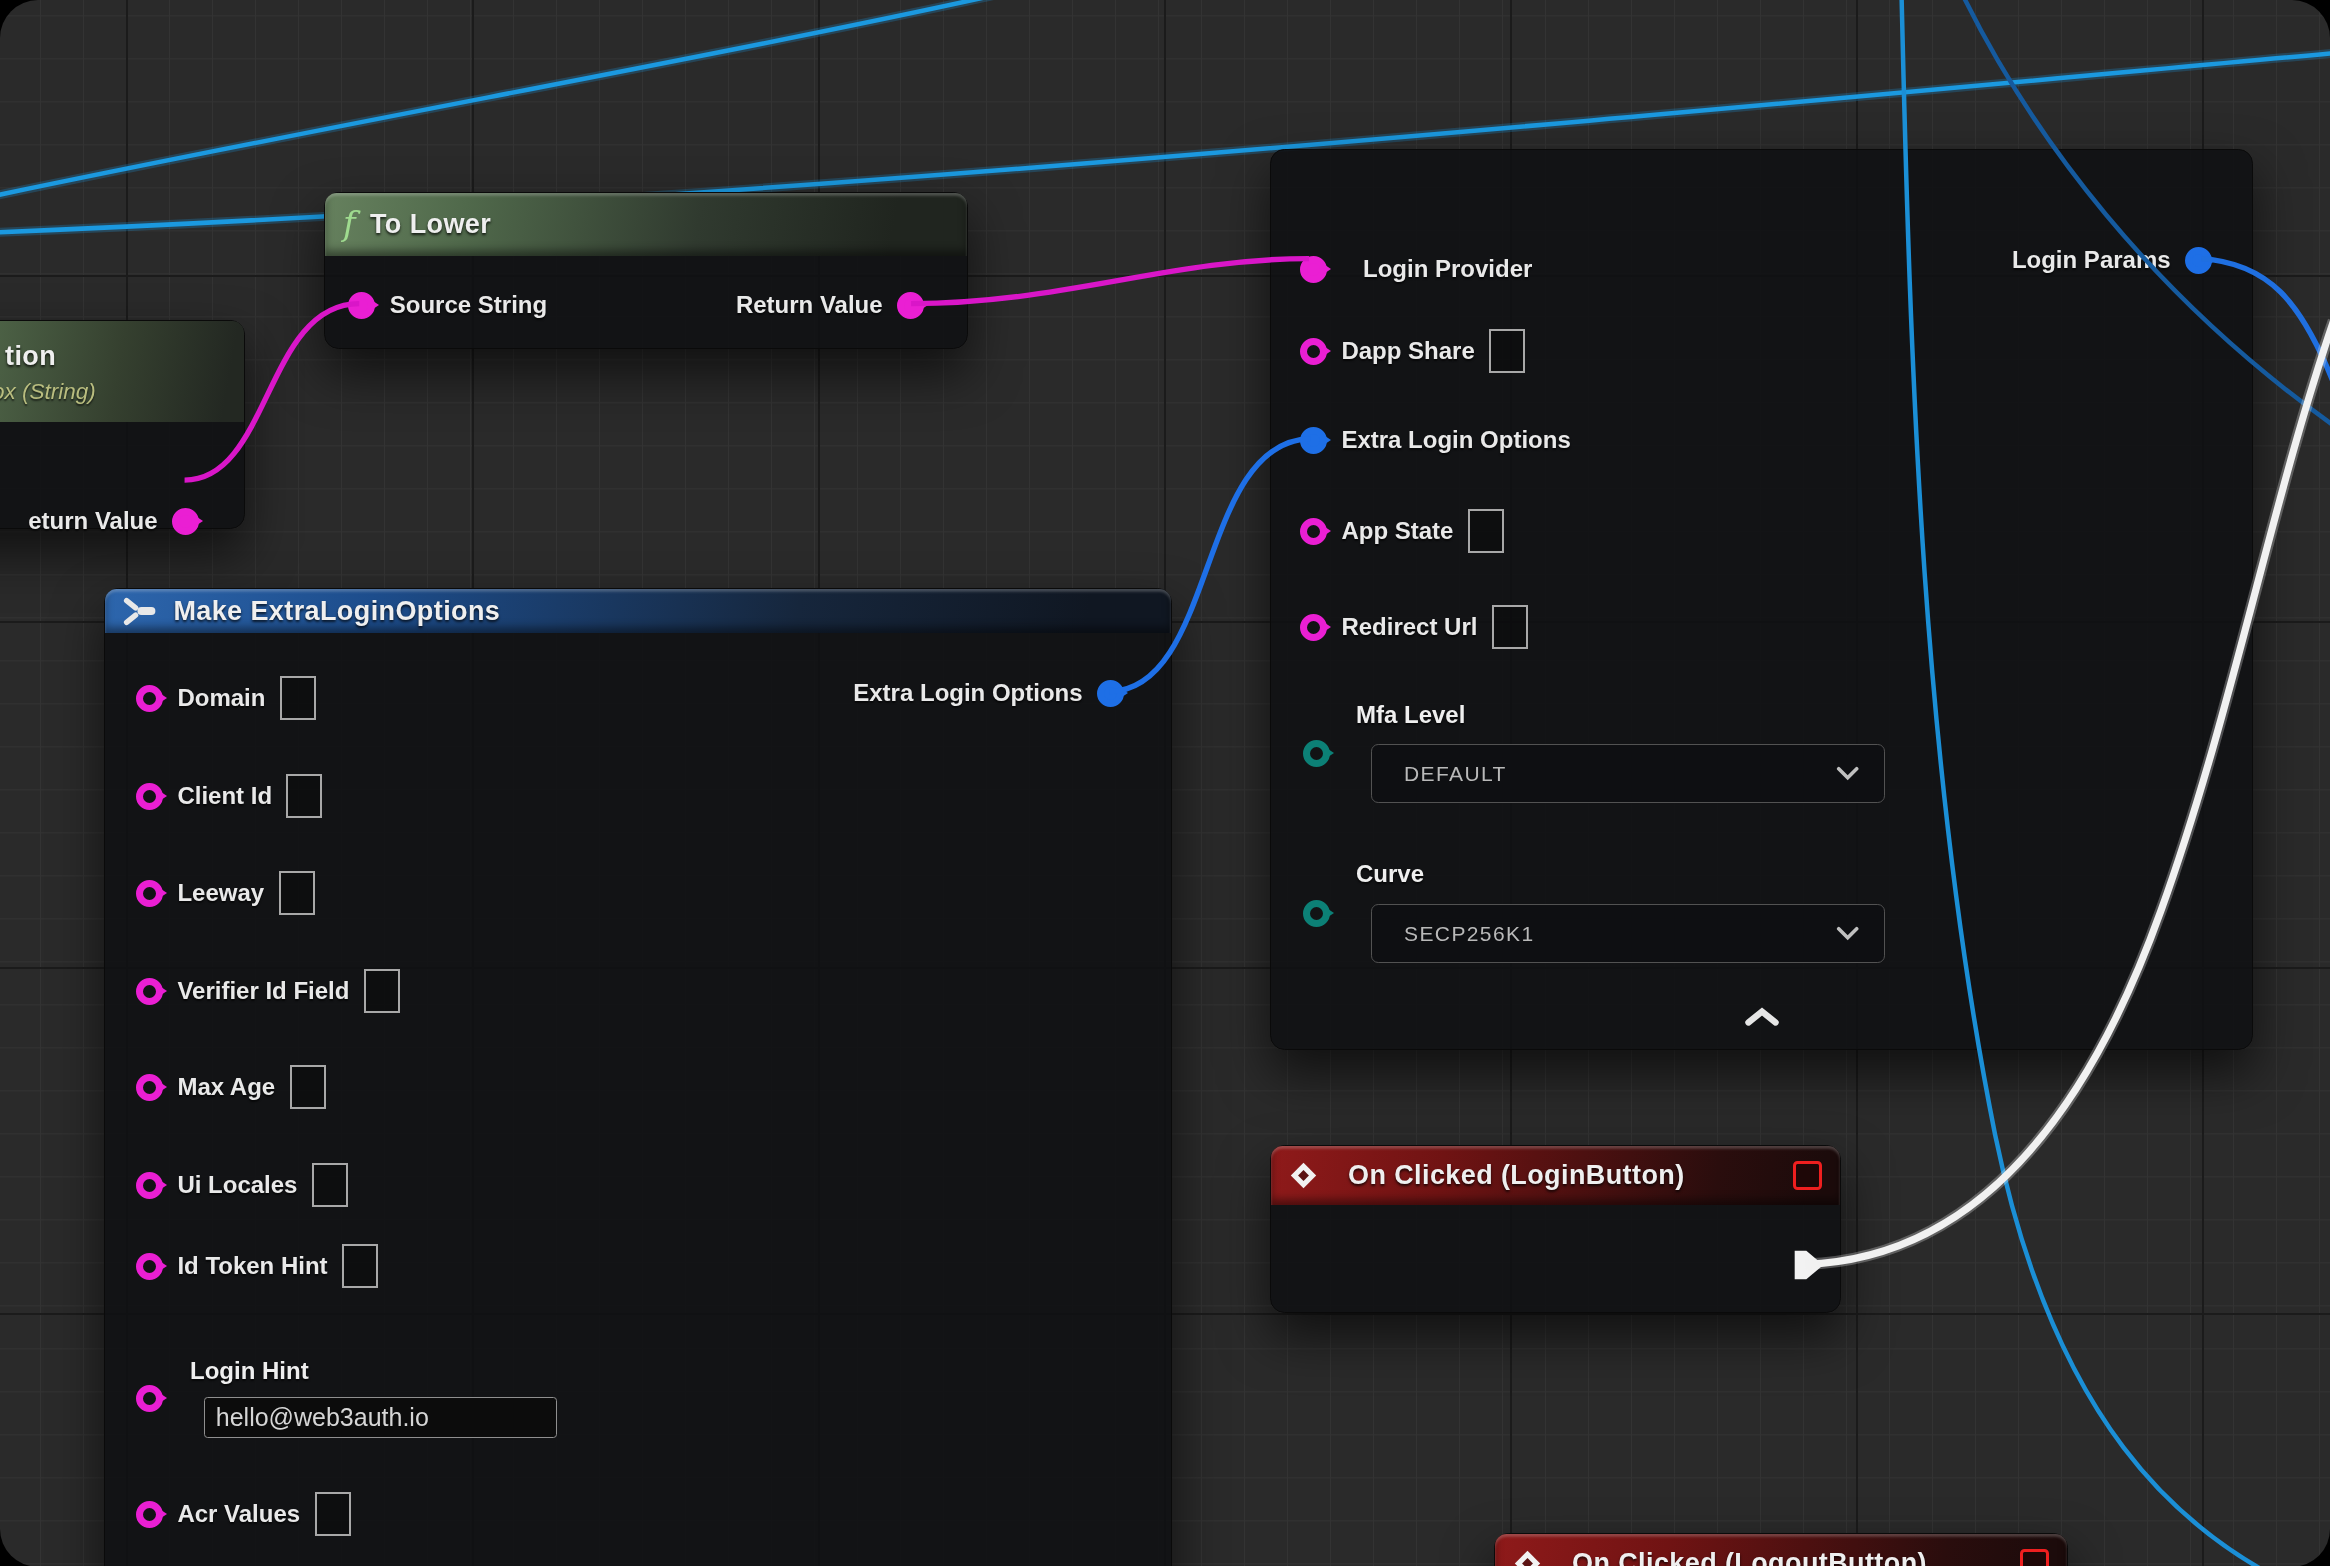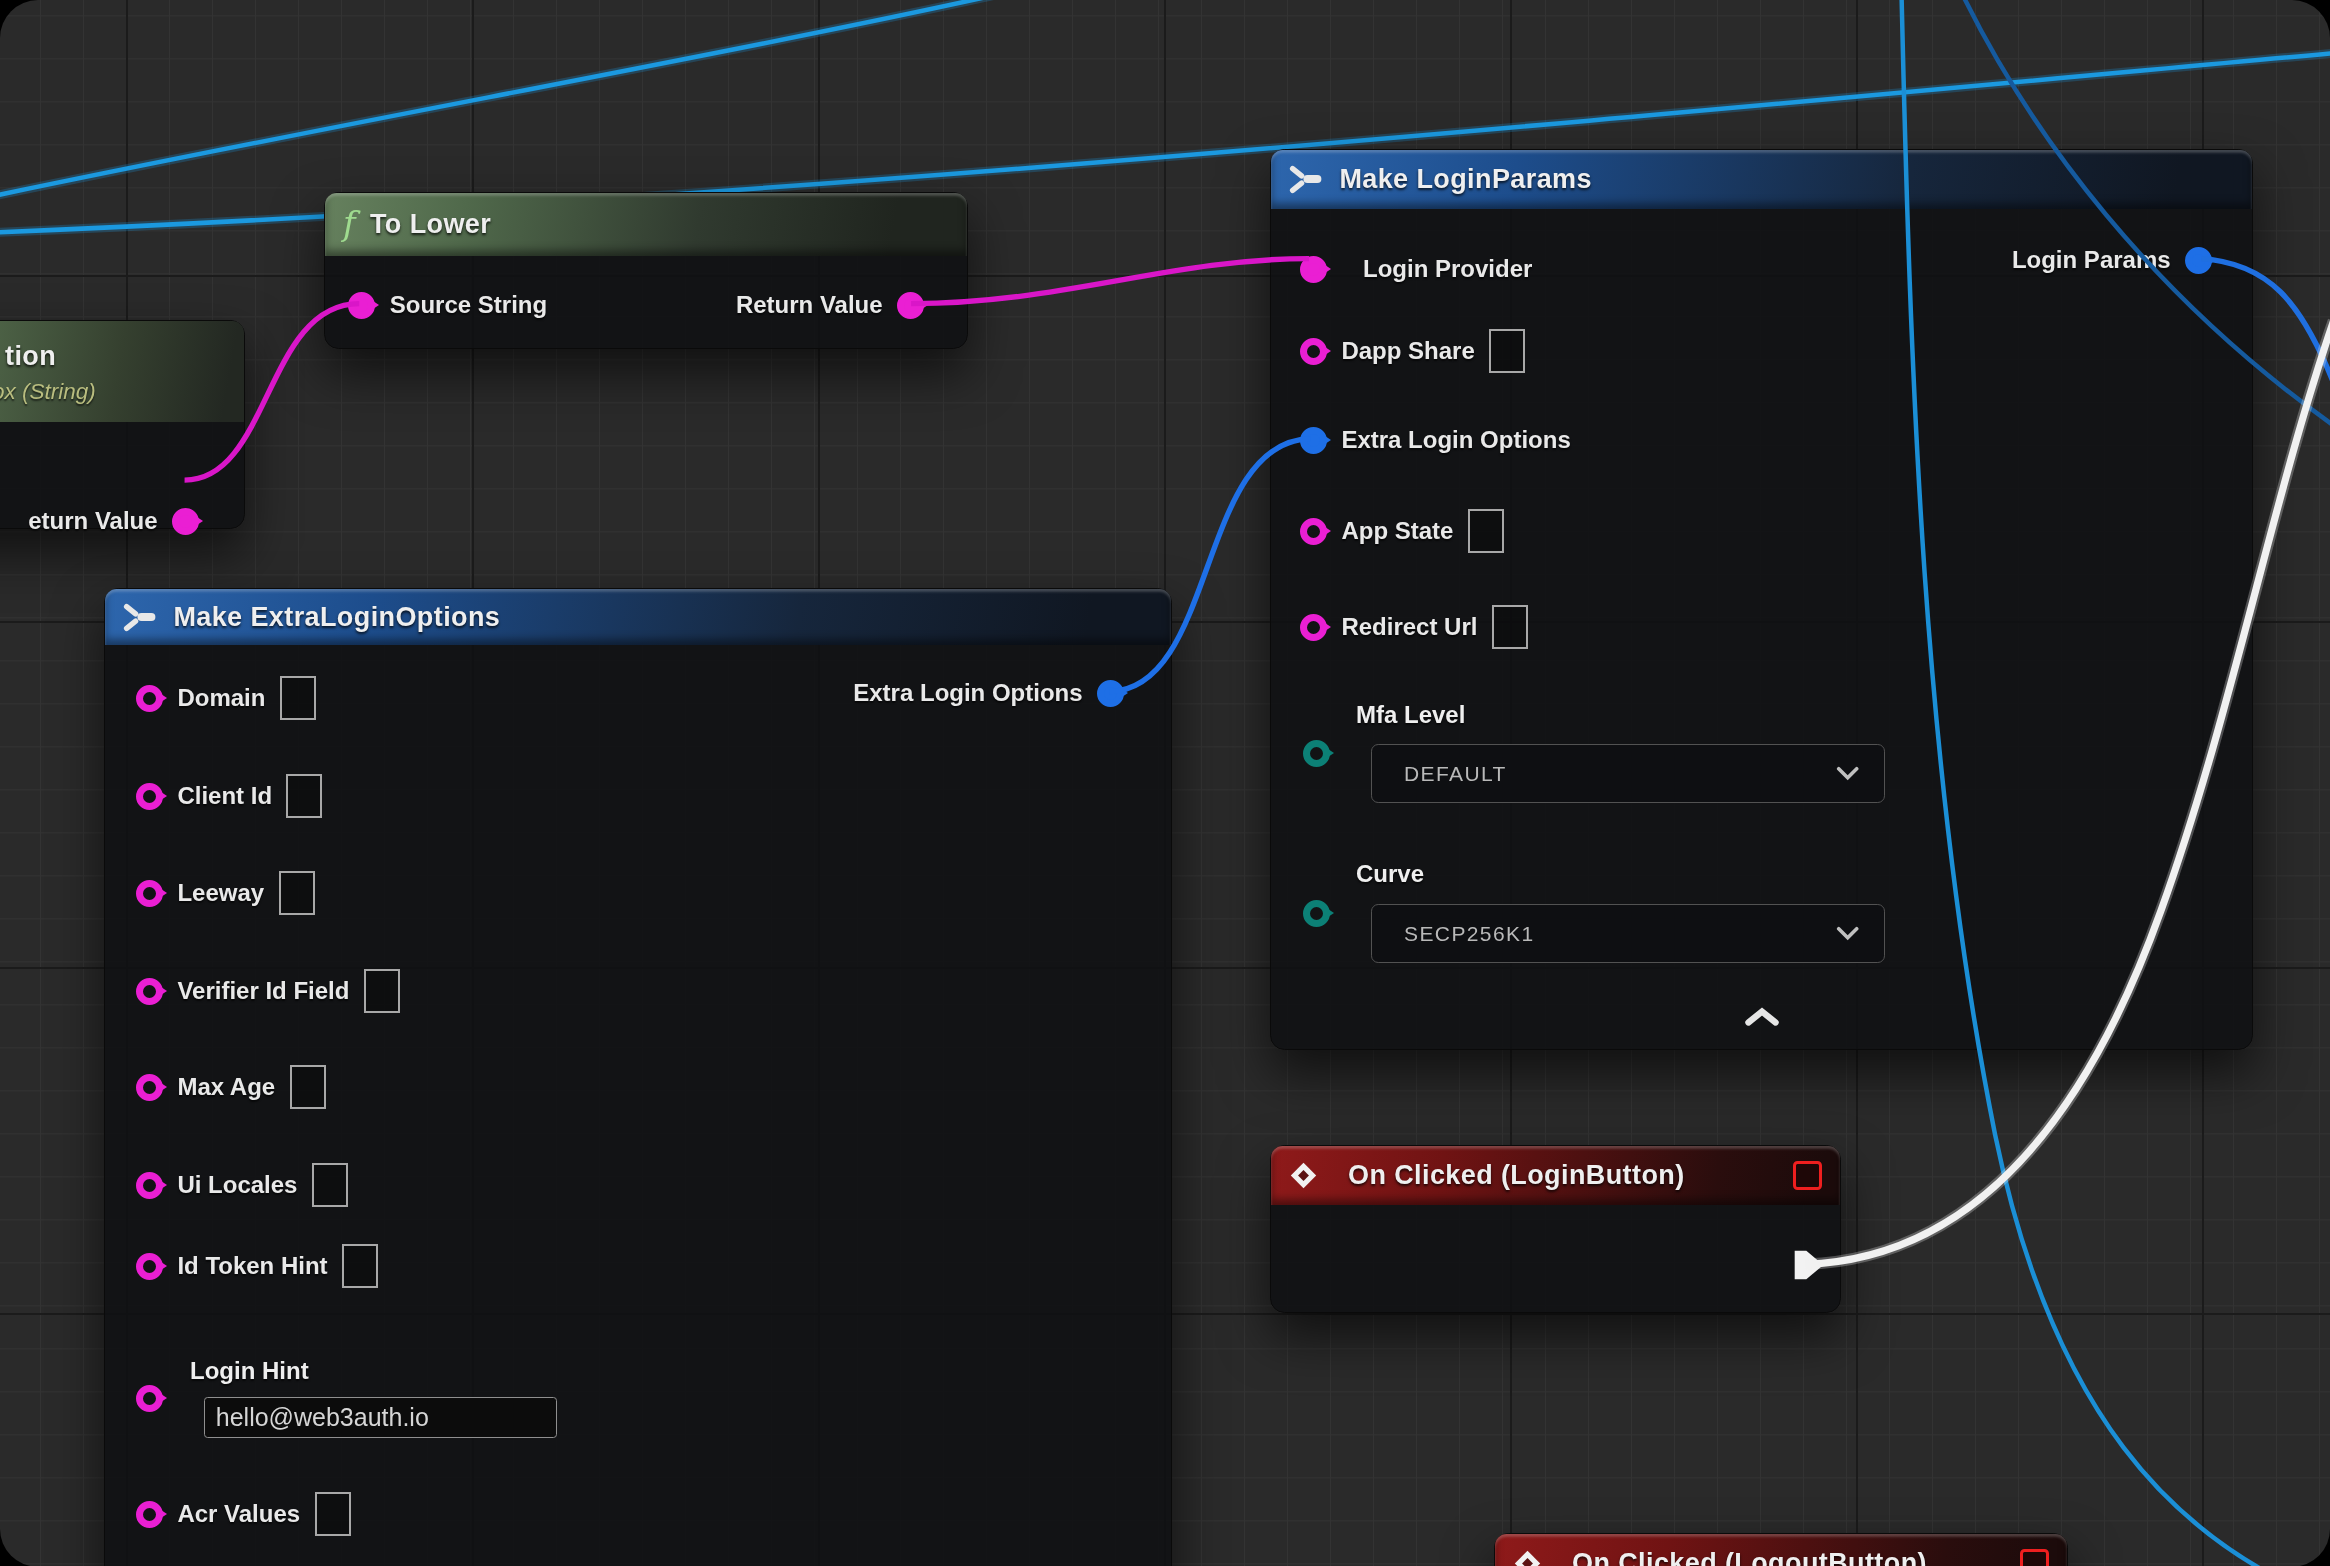--- a/index.html
+++ b/index.html
@@ -12,21 +12,21 @@
       linear-gradient(90deg,#333333 0.9px, transparent 0.9px);
     background-size:346px 346px,346px 346px,43px 43px,43px 43px;
     background-position:126px 275px,126px 275px,40px 15.3px,40px 15.3px;
     font-family:"Liberation Sans",sans-serif;}
   svg.wires{position:absolute;left:0;top:0;pointer-events:none;}
   .under{z-index:1;} .over{z-index:3;}
   .node{position:absolute;background:rgba(15,16,18,.87);border:1.8px solid #0a0a0a;border-radius:14.4px;
     box-shadow:0 23.4px 50px rgba(0,0,0,.60);z-index:2;}
   .hdr{position:absolute;top:0;left:0;right:0;display:flex;align-items:center;gap:14.4px;padding:0 18px;
     border-radius:11.7px 11.7px 0 0;box-shadow:inset 0 2.7px 2.7px rgba(255,255,255,.22), inset 0 -5.4px 9px rgba(0,0,0,.45);}
-  .hdr-blue{height:56px;background:linear-gradient(100deg,#2d66ad 0%,#1d4d8c 25%,#16263c 65%,#101722 92%);}
+  .hdr-blue{height:44px;background:linear-gradient(100deg,#2d66ad 0%,#1d4d8c 25%,#16263c 65%,#101722 92%);}
   .hdr-green{height:63px;background:linear-gradient(100deg,#66815e 0%,#50694b 22%,#303a2f 58%,#20251f 88%);}
   .hdr-green2{height:101px;background:linear-gradient(100deg,#6d8763 0%,#556e4e 30%,#35402f 70%,#232822 95%);
     border-radius:11.7px 11.7px 0 0;position:absolute;top:0;left:0;right:0;}
   .hdr-red{height:59px;background:linear-gradient(100deg,#8f1a1a 0%,#701313 30%,#2a0d0d 78%,#1c0b0b 96%);gap:30px;}
   .hdr-title{font-size:27px;font-weight:700;color:#efefef;letter-spacing:0.4px;text-shadow:0 1.8px 2.7px rgba(0,0,0,.75);white-space:nowrap;}
   .sub{font-style:italic;font-weight:400;font-size:22.5px;color:#b9bd7f;text-shadow:0 1.8px 1.8px rgba(0,0,0,.6);}
   .row{position:absolute;display:flex;align-items:center;gap:14.4px;height:38px;}
   .row.out{flex-direction:row-reverse;}
   .lbl{font-size:24px;font-weight:600;color:#e9e9e9;text-shadow:0 1.8px 1.8px rgba(0,0,0,.65);white-space:nowrap;}
   .pin{width:27px;height:27px;border-radius:50%;box-sizing:border-box;border:7.2px solid var(--c);position:relative;flex:0 0 auto;}
@@ -135,27 +135,20 @@
     </div>
     <input class="ti" style="left: 99px; top: 808px; width: 353px;" value="hello@web3auth.io">
     <div class="row" style="left:31px;top:906px;">
       <span class="pin" style="--c:#ea1fd3;"></span>
       <span class="lbl">Acr Values</span>
       <span class="cb"></span>
     </div>
   </div>
 
   <div class="node" style="left:1270px;top:149px;width:981px;height:899px;">
-    <div class="hdr hdr-blue" style="height:59px;">
-      <svg width="36" height="31" viewBox="0 0 40 34">
-        <path d="M4 5 L14 13 M14 21 L4 29" stroke="#e8e8e8" stroke-width="6" stroke-linecap="round" fill="none"></path>
-        <rect x="16" y="12" width="20" height="9" rx="4.5" fill="#e8e8e8"></rect>
-      </svg>
-      <span class="hdr-title">Make LoginParams</span>
-    </div>
     <div class="row" style="left:29px;top:100px;gap:36px;">
       <span class="pin filled" style="--c:#ea1fd3;"></span>
       <span class="lbl">Login Provider</span>
     </div>
     <div class="row out" style="right:40px;top:91px;">
       <span class="pin filled" style="--c:#1e6fe6;"></span>
       <span class="lbl">Login Params</span>
     </div>
     <div class="row" style="left:29px;top:182px;">
       <span class="pin" style="--c:#ea1fd3;"></span>

